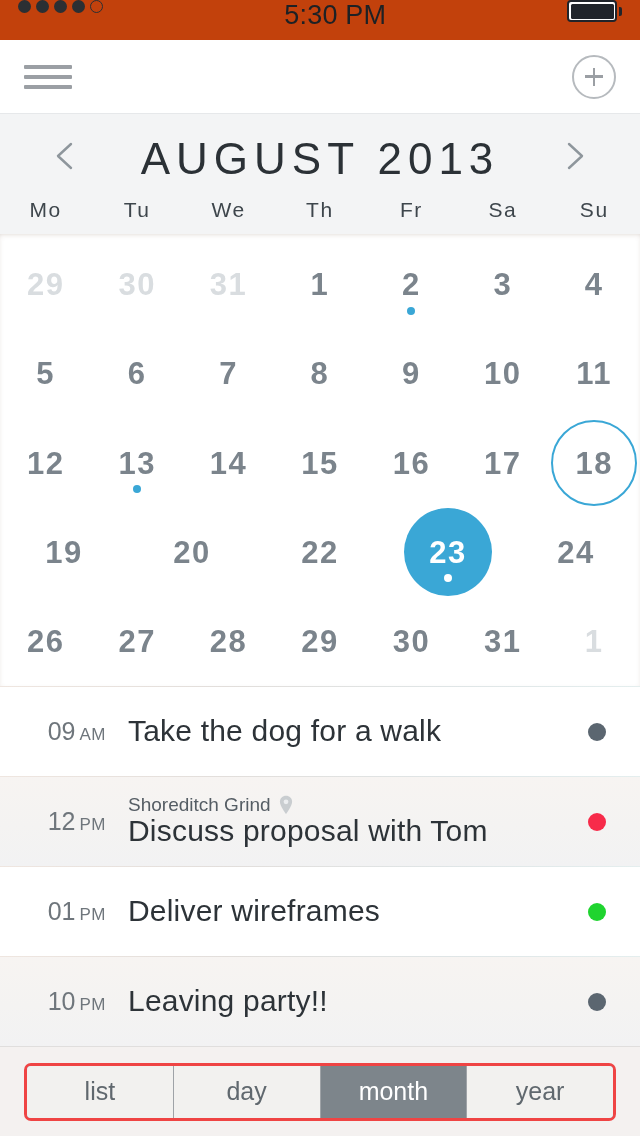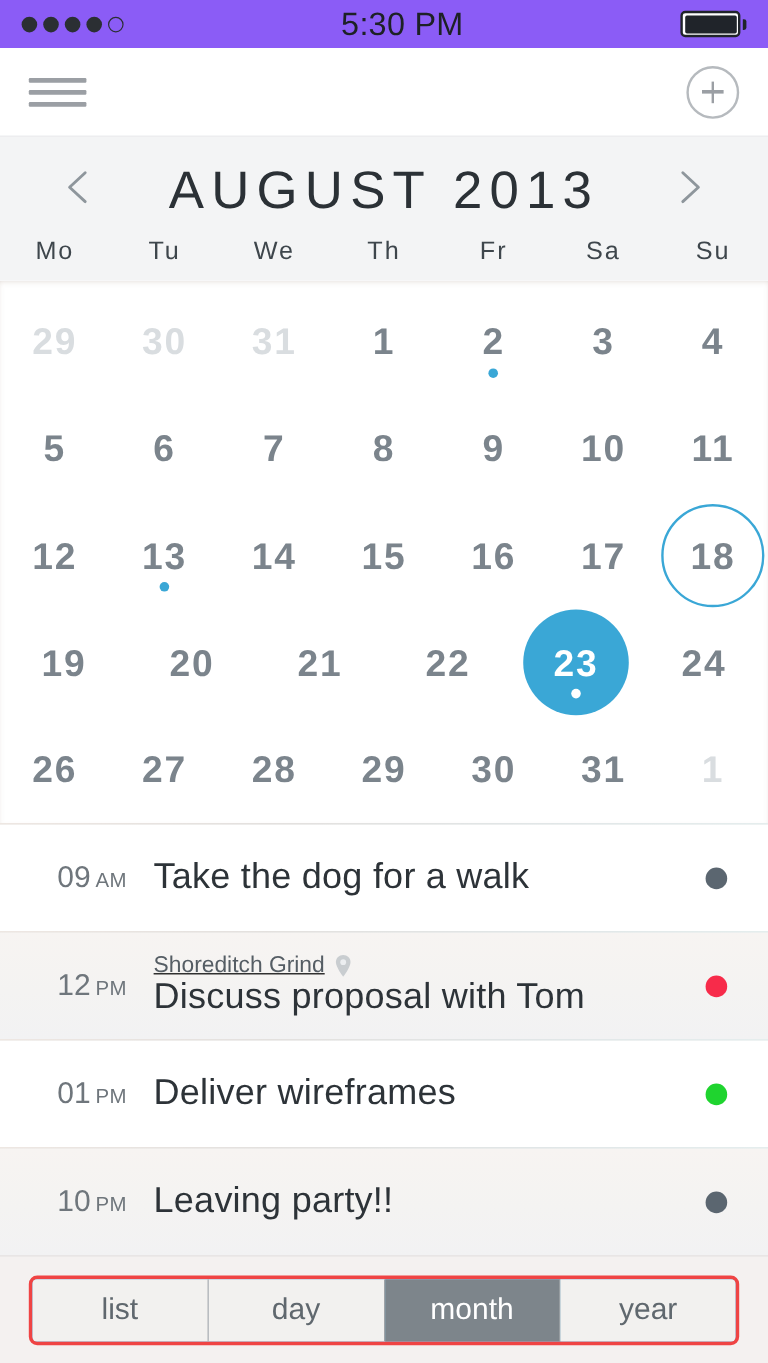--- a/index.html
+++ b/index.html
@@ -8,22 +8,22 @@
     background: #ffffff;
     font-family: "Liberation Sans", sans-serif;
     -webkit-font-smoothing: antialiased;
     overflow: hidden;
   }
   .phone { position: relative; width: 640px; height: 1136px; background: #fff; display: flex; flex-direction: column; }
 
   
   .statusbar {
     height: 40px; flex: 0 0 40px;
-    display: flex; align-items: center; justify-content: space-between;
-    padding: 0 18px; background: #8b5cf6;
+    display: flex; align-items: flex-start; justify-content: space-between;
+    padding: 0 18px; background: #c2410c;
   }
   .sig-dots { display: flex; align-items: center; gap: 5px; }
   .sig-dot { width: 13px; height: 13px; border-radius: 50%; background: #2b2f33; }
   .sig-dot.empty { background: transparent; border: 1.6px solid #2b2f33; }
   .status-time { font-size: 27px; color: #1d2125; letter-spacing: 0.2px; font-weight: 400; }
   .battery { display: flex; align-items: center; }
   .battery-body {
     width: 50px; height: 22px; border: 2px solid #20242a; border-radius: 4px;
     padding: 1.5px; background: #fff;
   }
@@ -99,21 +99,21 @@
   .event.plain::before, .event.tinted::before {
     content: ""; position: absolute; top: -1px; left: 0; right: 0; height: 1px;
     background: linear-gradient(90deg,#efe6e0 0%, #e2dedb 35%, #dfe5e6 70%, #e4eeee 100%);
   }
   .ev-time {
     width: 128px; flex: 0 0 128px; text-align: right; padding-right: 22px;
     font-size: 25px; color: #6f767c; font-weight: 300; white-space: nowrap;
   }
   .ev-time .ap { font-size: 17px; letter-spacing: 0.5px; margin-left: 4px; color: #6f767c; }
   .ev-body { flex: 1 1 auto; display: flex; flex-direction: column; justify-content: center; padding-right: 20px; }
-  .ev-loc { display: flex; align-items: center; gap: 7px; margin-bottom: -2px; text-decoration: underline; }
+  .ev-loc { display: flex; align-items: center; gap: 7px; margin-bottom: -2px; }
   .ev-loc-text { font-size: 19px; color: #555d64; font-weight: 400; }
   .pin-icon { width: 16px; height: 20px; display: inline-block; }
   .ev-title { font-size: 30px; color: #2d3338; font-weight: 300; letter-spacing: 0.2px; line-height: 1.15; }
   .ev-dot { width: 18px; height: 18px; border-radius: 50%; margin-right: 34px; flex: 0 0 18px; }
 
   
   .tabbar {
     flex: 0 0 90px; background: #f4f1f0; display: flex; align-items: center;
     padding: 0 24px; border-top: 1px solid #e0dedd;
   }
@@ -257,23 +257,20 @@
           <div class="circle-ring"></div>
           <div class="day-num">18</div>
         </div>
       </div>
       <div class="week">
         <div class="day">
           <div class="day-num">19</div>
         </div>
         <div class="day">
           <div class="day-num">20</div>
-        </div>
-        <div class="day">
-          <div class="day-num">21</div>
         </div>
         <div class="day">
           <div class="day-num">22</div>
         </div>
         <div class="day selected">
           <div class="circle-fill" style="background: rgb(58, 167, 214);"></div>
           <div class="day-num">23</div>
           <div class="dot" style="background: rgb(255, 255, 255);"></div>
         </div>
         <div class="day">

